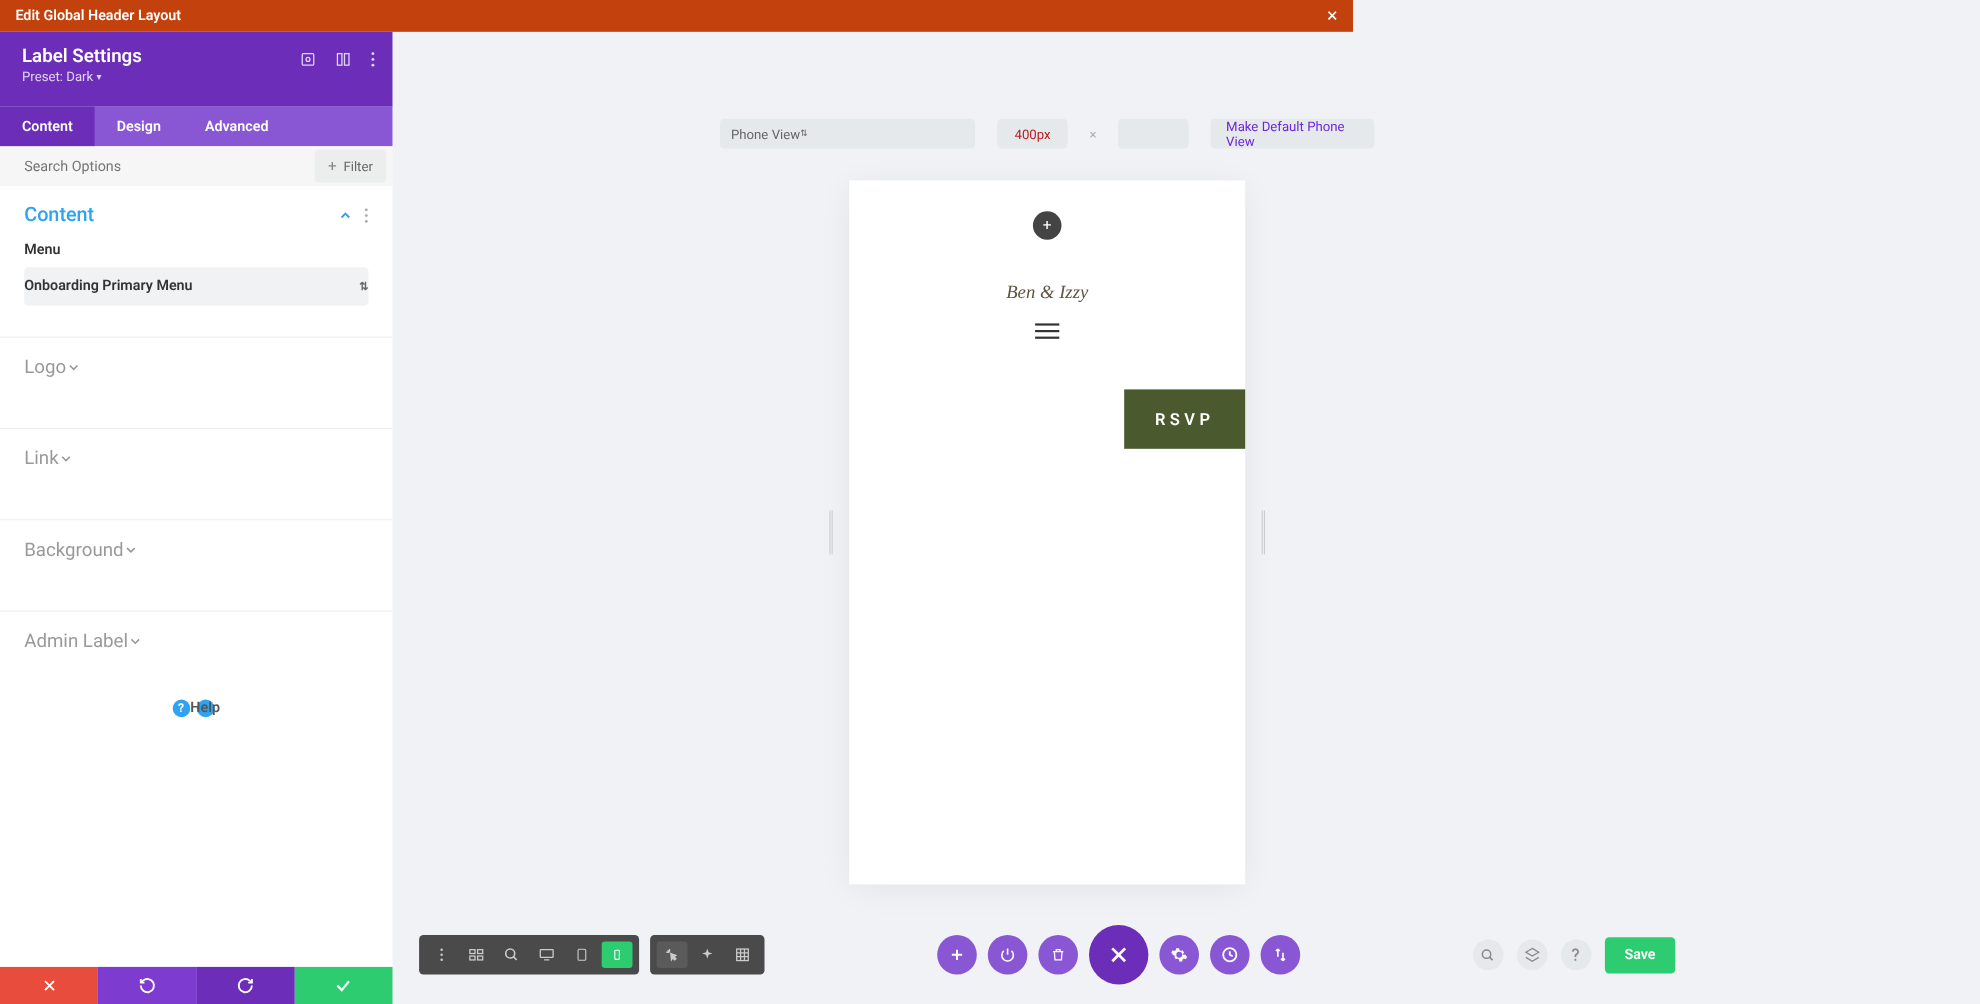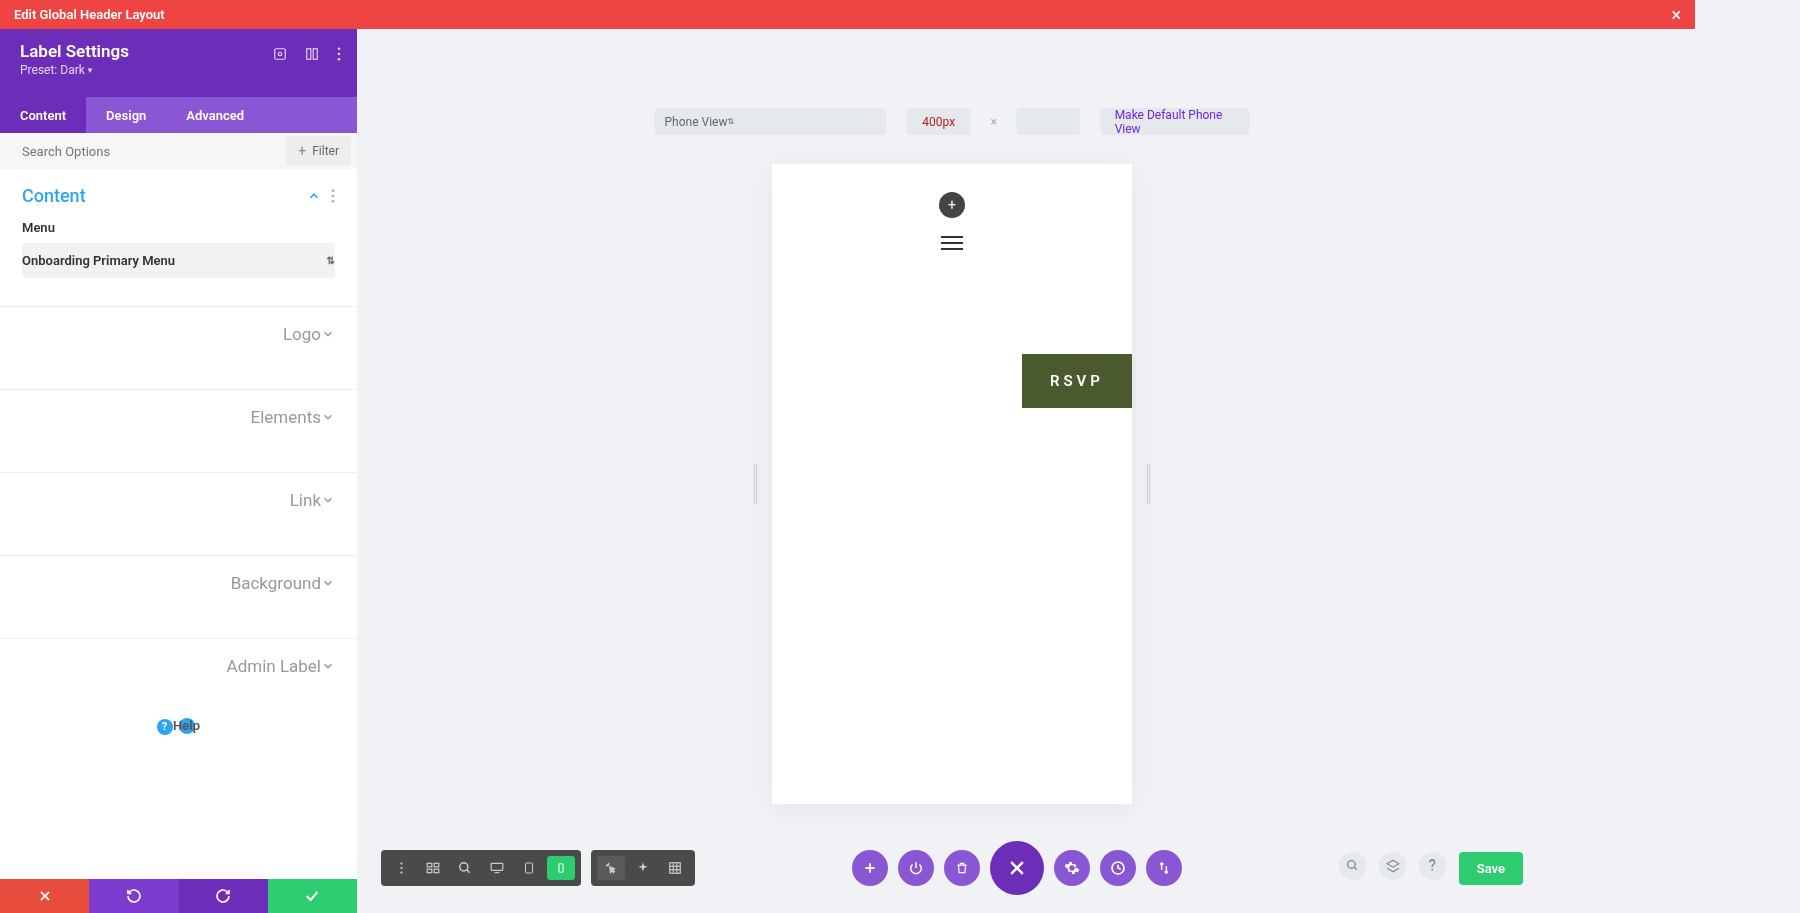--- a/index.html
+++ b/index.html
@@ -1,18 +1,18 @@
 <!DOCTYPE html>
 <html><head>
 <meta charset="utf-8">
 <style>
 * { margin: 0; padding: 0; box-sizing: border-box; font-family: -apple-system, BlinkMacSystemFont, "Segoe UI", Roboto, sans-serif; }
 body { width: 1800px; height: 913px; overflow: hidden; background: #f0f2f5; position: relative; }
 
-.top-bar { height: 29px; background: #ef4444; display: flex; align-items: center; padding: 0 14px; justify-content: space-between; width: 1695px; position: absolute; top: 0; left: 0; }
+.top-bar { height: 29px; background: #c2410c; display: flex; align-items: center; padding: 0 14px; justify-content: space-between; width: 1230px; position: absolute; top: 0; left: 0; }
 .top-bar-title { color: #fff; font-size: 13px; font-weight: 600; }
 .top-bar-close { color: #fff; font-size: 18px; cursor: pointer; }
 
 .sidebar { position: absolute; top: 29px; left: 0; width: 357px; height: 884px; background: #fff; display: flex; flex-direction: column; }
 
 .settings-header { height: 68px; background: #6c2eb9; padding: 12px 20px 10px; position: relative; }
 .settings-title { color: #fff; font-size: 17px; font-weight: 600; }
 .settings-preset { color: #e0d4f0; font-size: 12px; margin-top: 2px; display: flex; align-items: center; }
 .settings-preset::after { content: "▾"; margin-left: 3px; font-size: 9px; }
 .settings-icons { position: absolute; right: 16px; top: 18px; display: flex; gap: 18px; }
@@ -31,21 +31,21 @@
 .section-open-head { padding: 16px 22px 10px; display: flex; align-items: center; justify-content: space-between; }
 .section-open-head .title { color: #2ea3f2; font-size: 18px; font-weight: 500; }
 .section-open-head .icons { display: flex; gap: 10px; align-items: center; }
 .section-open-head .icons svg { cursor: pointer; }
 
 .field-label { padding: 4px 22px 8px; font-size: 13px; font-weight: 600; color: #333; }
 .dropdown { margin: 0 22px 18px; background: #f0f2f4; border-radius: 4px; padding: 10px 0; display: flex; justify-content: space-between; align-items: center; cursor: pointer; }
 .dropdown span { font-size: 13px; font-weight: 600; color: #333; }
 .dropdown .arr { font-size: 10px; color: #666; }
 
-.section-collapsed { padding: 17px 22px; border-top: 1px solid #eee; display: flex; justify-content: flex-end; align-items: center; cursor: pointer; margin-top: 28px; }
+.section-collapsed { padding: 17px 22px; border-top: 1px solid #eee; display: flex; justify-content: flex-start; align-items: center; cursor: pointer; margin-top: 28px; }
 .section-collapsed .title { color: #999; font-size: 17px; font-weight: 400; }
 .section-collapsed .chev { color: #999; }
 
 .help-row { text-align: center; padding: 22px 0; }
 .help-row span { background: #2ea3f2; color: #fff; border-radius: 50%; width: 16px; height: 16px; display: inline-flex; align-items: center; justify-content: center; font-size: 11px; font-weight: bold; margin-right: 6px; }
 .help-row .txt { font-size: 13px; font-weight: 600; color: #555; }
 
 .sidebar-footer { height: 34px; display: flex; position: absolute; bottom: 0; left: 0; width: 357px; }
 .sidebar-footer div { flex: 1; display: flex; align-items: center; justify-content: center; cursor: pointer; color: #fff; }
 .sf-red { background: #e74c3c; }
@@ -81,21 +81,21 @@
 .dock-left { display: flex; gap: 10px; }
 .dark-group { background: #4a4a4a; border-radius: 4px; display: flex; padding: 6px; gap: 4px; }
 .dark-btn { width: 28px; height: 24px; display: flex; align-items: center; justify-content: center; border-radius: 3px; cursor: pointer; }
 .dark-btn.active { background: #2ecc71; }
 .dark-btn.hl { background: #5a5a5a; }
 
 .dock-center { display: flex; gap: 10px; align-items: center; }
 .circle-btn { width: 36px; height: 36px; border-radius: 50%; background: #8a57d4; display: flex; align-items: center; justify-content: center; cursor: pointer; }
 .circle-btn.big { width: 54px; height: 54px; background: #6c2eb9; }
 
-.dock-right { display: flex; gap: 12px; align-items: flex-start; }
+.dock-right { display: flex; gap: 12px; align-items: center; }
 .gray-circle { width: 28px; height: 28px; border-radius: 50%; background: #e6e9ec; display: flex; align-items: center; justify-content: center; cursor: pointer; }
 .save-btn { background: #2ecc71; color: #fff; padding: 9px 18px; border-radius: 4px; font-size: 13px; font-weight: 600; cursor: pointer; }
 
 svg { display: block; }
 </style>
 </head>
 <body>
 
 <div class="top-bar">
   <div class="top-bar-title">Edit Global Header Layout</div>
@@ -163,26 +163,20 @@
       <span class="arr">⇅</span>
     </div>
 
     <div class="section-collapsed">
       <div class="title">Logo</div>
       <svg class="chev" width="14" height="14" viewBox="0 0 24 24" fill="none" stroke="#999" stroke-width="2.5">
           <polyline points="6 9 12 15 18 9"></polyline>
         </svg>
     </div>
     <div class="section-collapsed">
-      <div class="title">Elements</div>
-      <svg class="chev" width="14" height="14" viewBox="0 0 24 24" fill="none" stroke="#999" stroke-width="2.5">
-          <polyline points="6 9 12 15 18 9"></polyline>
-        </svg>
-    </div>
-    <div class="section-collapsed">
       <div class="title">Link</div>
       <svg class="chev" width="14" height="14" viewBox="0 0 24 24" fill="none" stroke="#999" stroke-width="2.5">
           <polyline points="6 9 12 15 18 9"></polyline>
         </svg>
     </div>
     <div class="section-collapsed">
       <div class="title">Background</div>
       <svg class="chev" width="14" height="14" viewBox="0 0 24 24" fill="none" stroke="#999" stroke-width="2.5">
           <polyline points="6 9 12 15 18 9"></polyline>
         </svg>
@@ -241,20 +235,21 @@
   <div class="preview">
     <div class="resize-handle left">
         <i></i>
         <i></i>
       </div>
     <div class="resize-handle right">
         <i></i>
         <i></i>
       </div>
     <div class="add-circle">+</div>
+    <div class="logo-text">Ben &amp; Izzy</div>
     <div class="hamburger">
         <div></div>
         <div></div>
         <div></div>
       </div>
     <div class="rsvp-btn">RSVP</div>
   </div>
 
   <div class="bottom-dock">
     <div class="dock-left">

